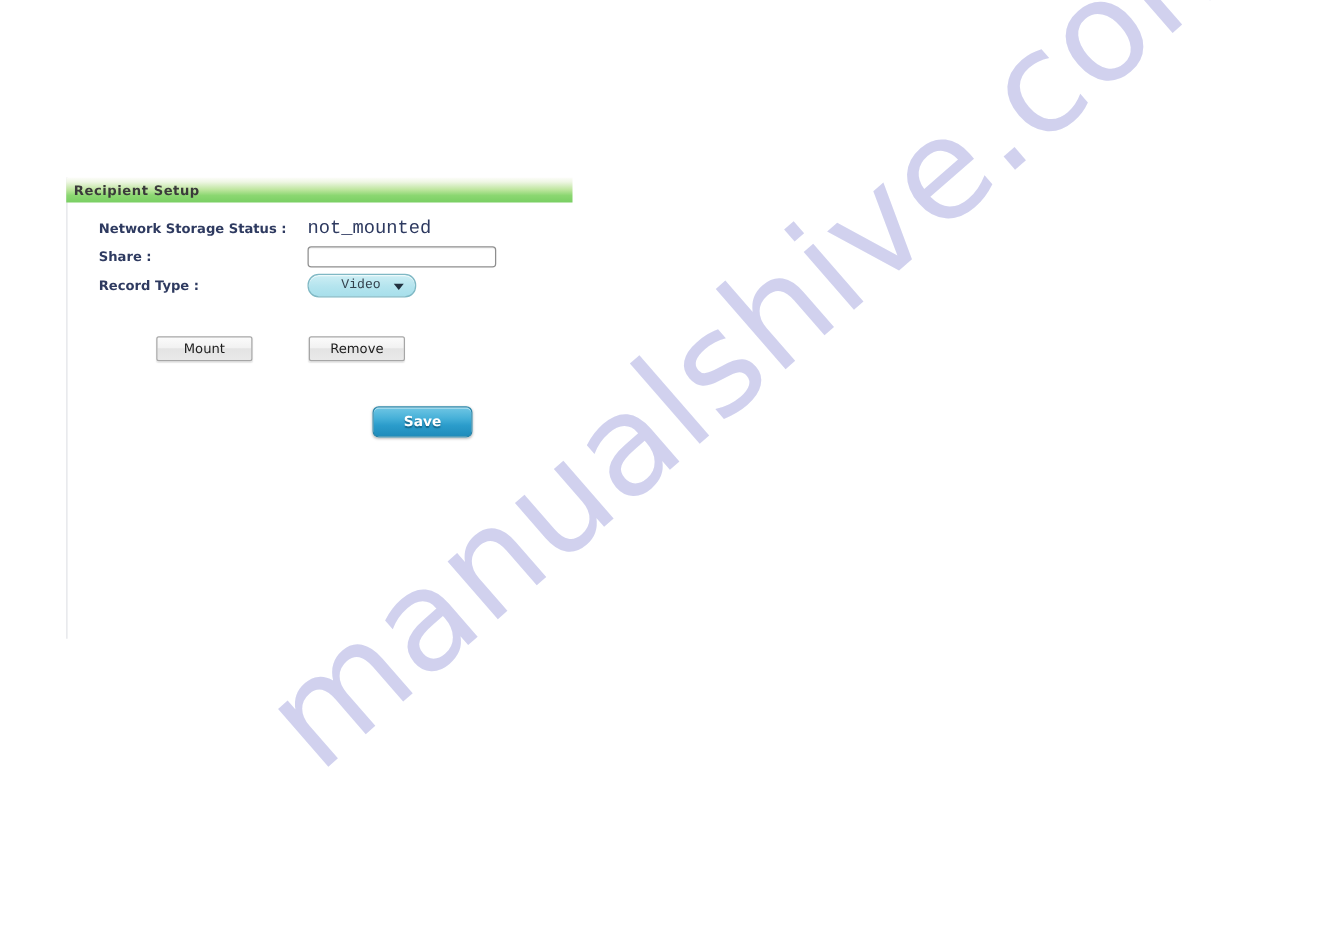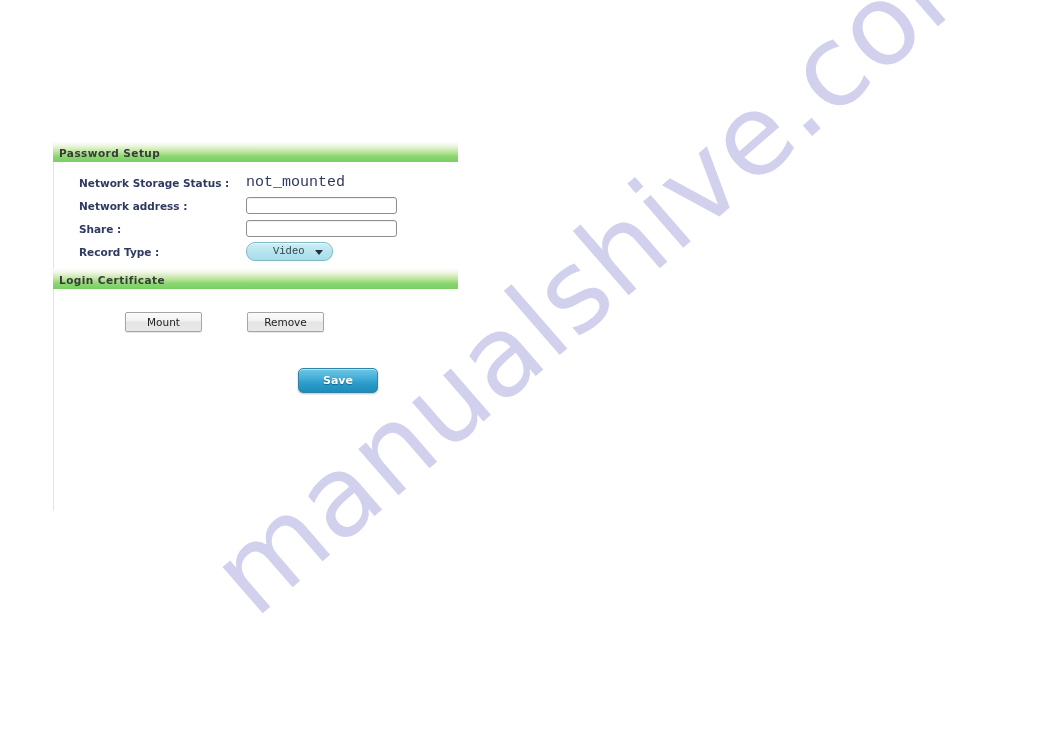--- a/index.html
+++ b/index.html
@@ -214,54 +214,47 @@
 <svg id="watermark" viewBox="0 0 1063 748" xmlns="http://www.w3.org/2000/svg">
   <text class="wm-text" x="255" y="620" transform="rotate(-41 255 620)">manualshive.com</text>
 </svg>
 
 <div id="page-rule"></div>
 
 <div id="page">
 
   <div class="section">
     <div class="section-header">
-      <span class="sh-title">Password Setup</span>
+      <span class="sh-title">Recipient Setup</span>
     </div>
     <div class="section-body">
 
       <div class="form-row">
         <span class="fr-label">Network Storage Status :</span>
         <span class="fr-value">not_mounted</span>
       </div>
 
-      <div class="form-row">
-        <span class="fr-label">Network address :</span>
-        <input class="text-input" type="text" value="" style="">
-      </div>
 
       <div class="form-row">
         <span class="fr-label">Share :</span>
         <input class="text-input" type="text" value="" style="">
       </div>
 
       <div class="form-row">
         <span class="fr-label">Record Type :</span>
         <div class="pill-select">
           <span class="ps-label">Video</span>
           <span class="ps-arrow"></span>
         </div>
       </div>
 
     </div>
   </div>
 
   <div class="section">
-    <div class="section-header">
-      <span class="sh-title">Login Certificate</span>
-    </div>
   </div>
 
   <div class="section">
     <div class="section-body">
       <div class="btn-row">
         <button class="gray-button">Mount</button>
         <button class="gray-button">Remove</button>
       </div>
       <div class="save-row">
         <button class="save-button">Save</button>

